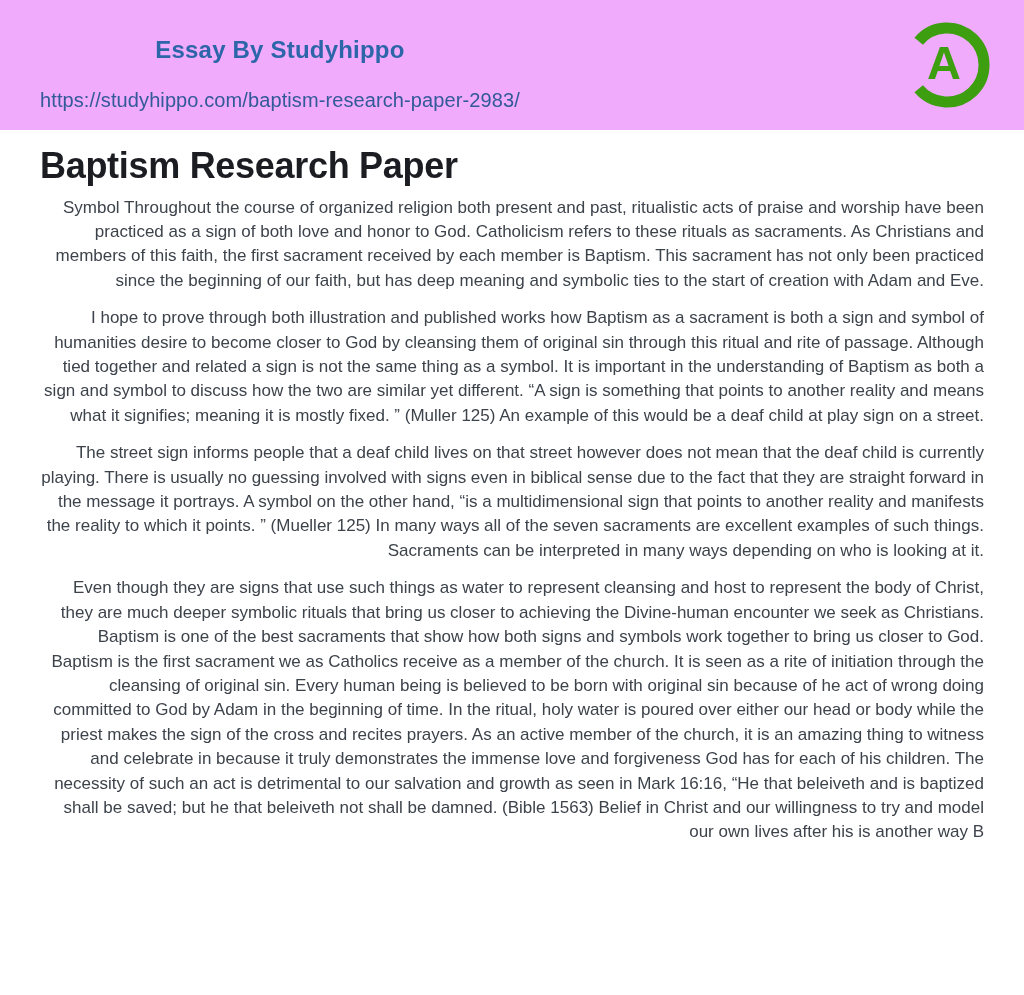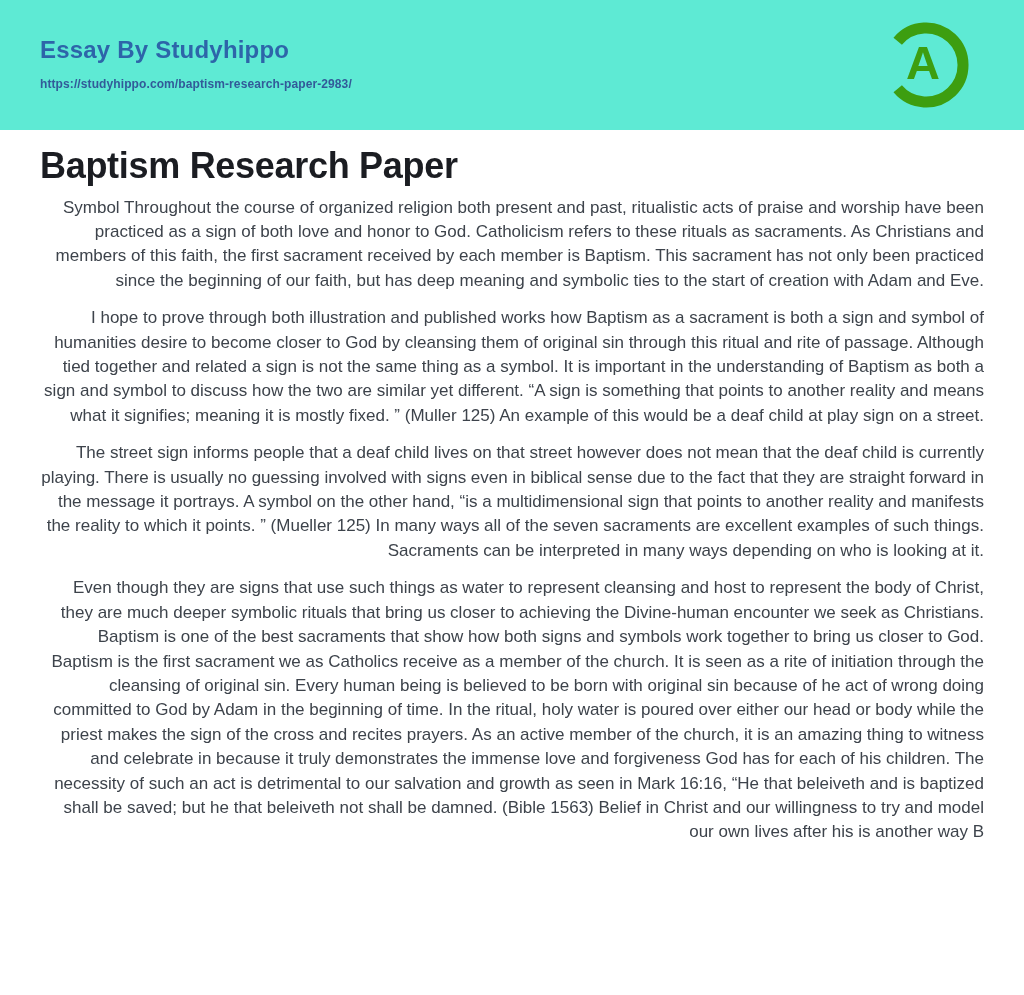--- a/index.html
+++ b/index.html
@@ -4,42 +4,42 @@
 <style>
   * { margin: 0; padding: 0; box-sizing: border-box; }
   html, body {
     width: 1024px;
     height: 995px;
     background: #ffffff;
     font-family: "Liberation Sans", sans-serif;
     overflow: hidden;
   }
   .page-header {
-    background: #5eead4;
+    background: #f0abfc;
     height: 130px;
-    padding: 36px 54px 0 40px;
+    padding: 36px 33px 0 40px;
     display: flex;
     justify-content: space-between;
     align-items: flex-start;
+    text-align: center;
   }
   .site-title {
     color: #2d65a9;
     font-size: 24px;
     font-weight: 700;
     letter-spacing: 0.2px;
     line-height: 1.15;
   }
   .page-url {
     display: inline-block;
-    margin-top: 13px;
+    margin-top: 25px;
     color: #325a99;
-    font-size: 12px;
+    font-size: 20px;
     text-decoration: none;
     letter-spacing: 0.1px;
-    font-weight: bold;
   }
   .logo-wrap {
     width: 88px;
     height: 88px;
     margin-top: -15px;
     flex: 0 0 auto;
     cursor: pointer;
   }
   .content {
     padding: 0 40px;

